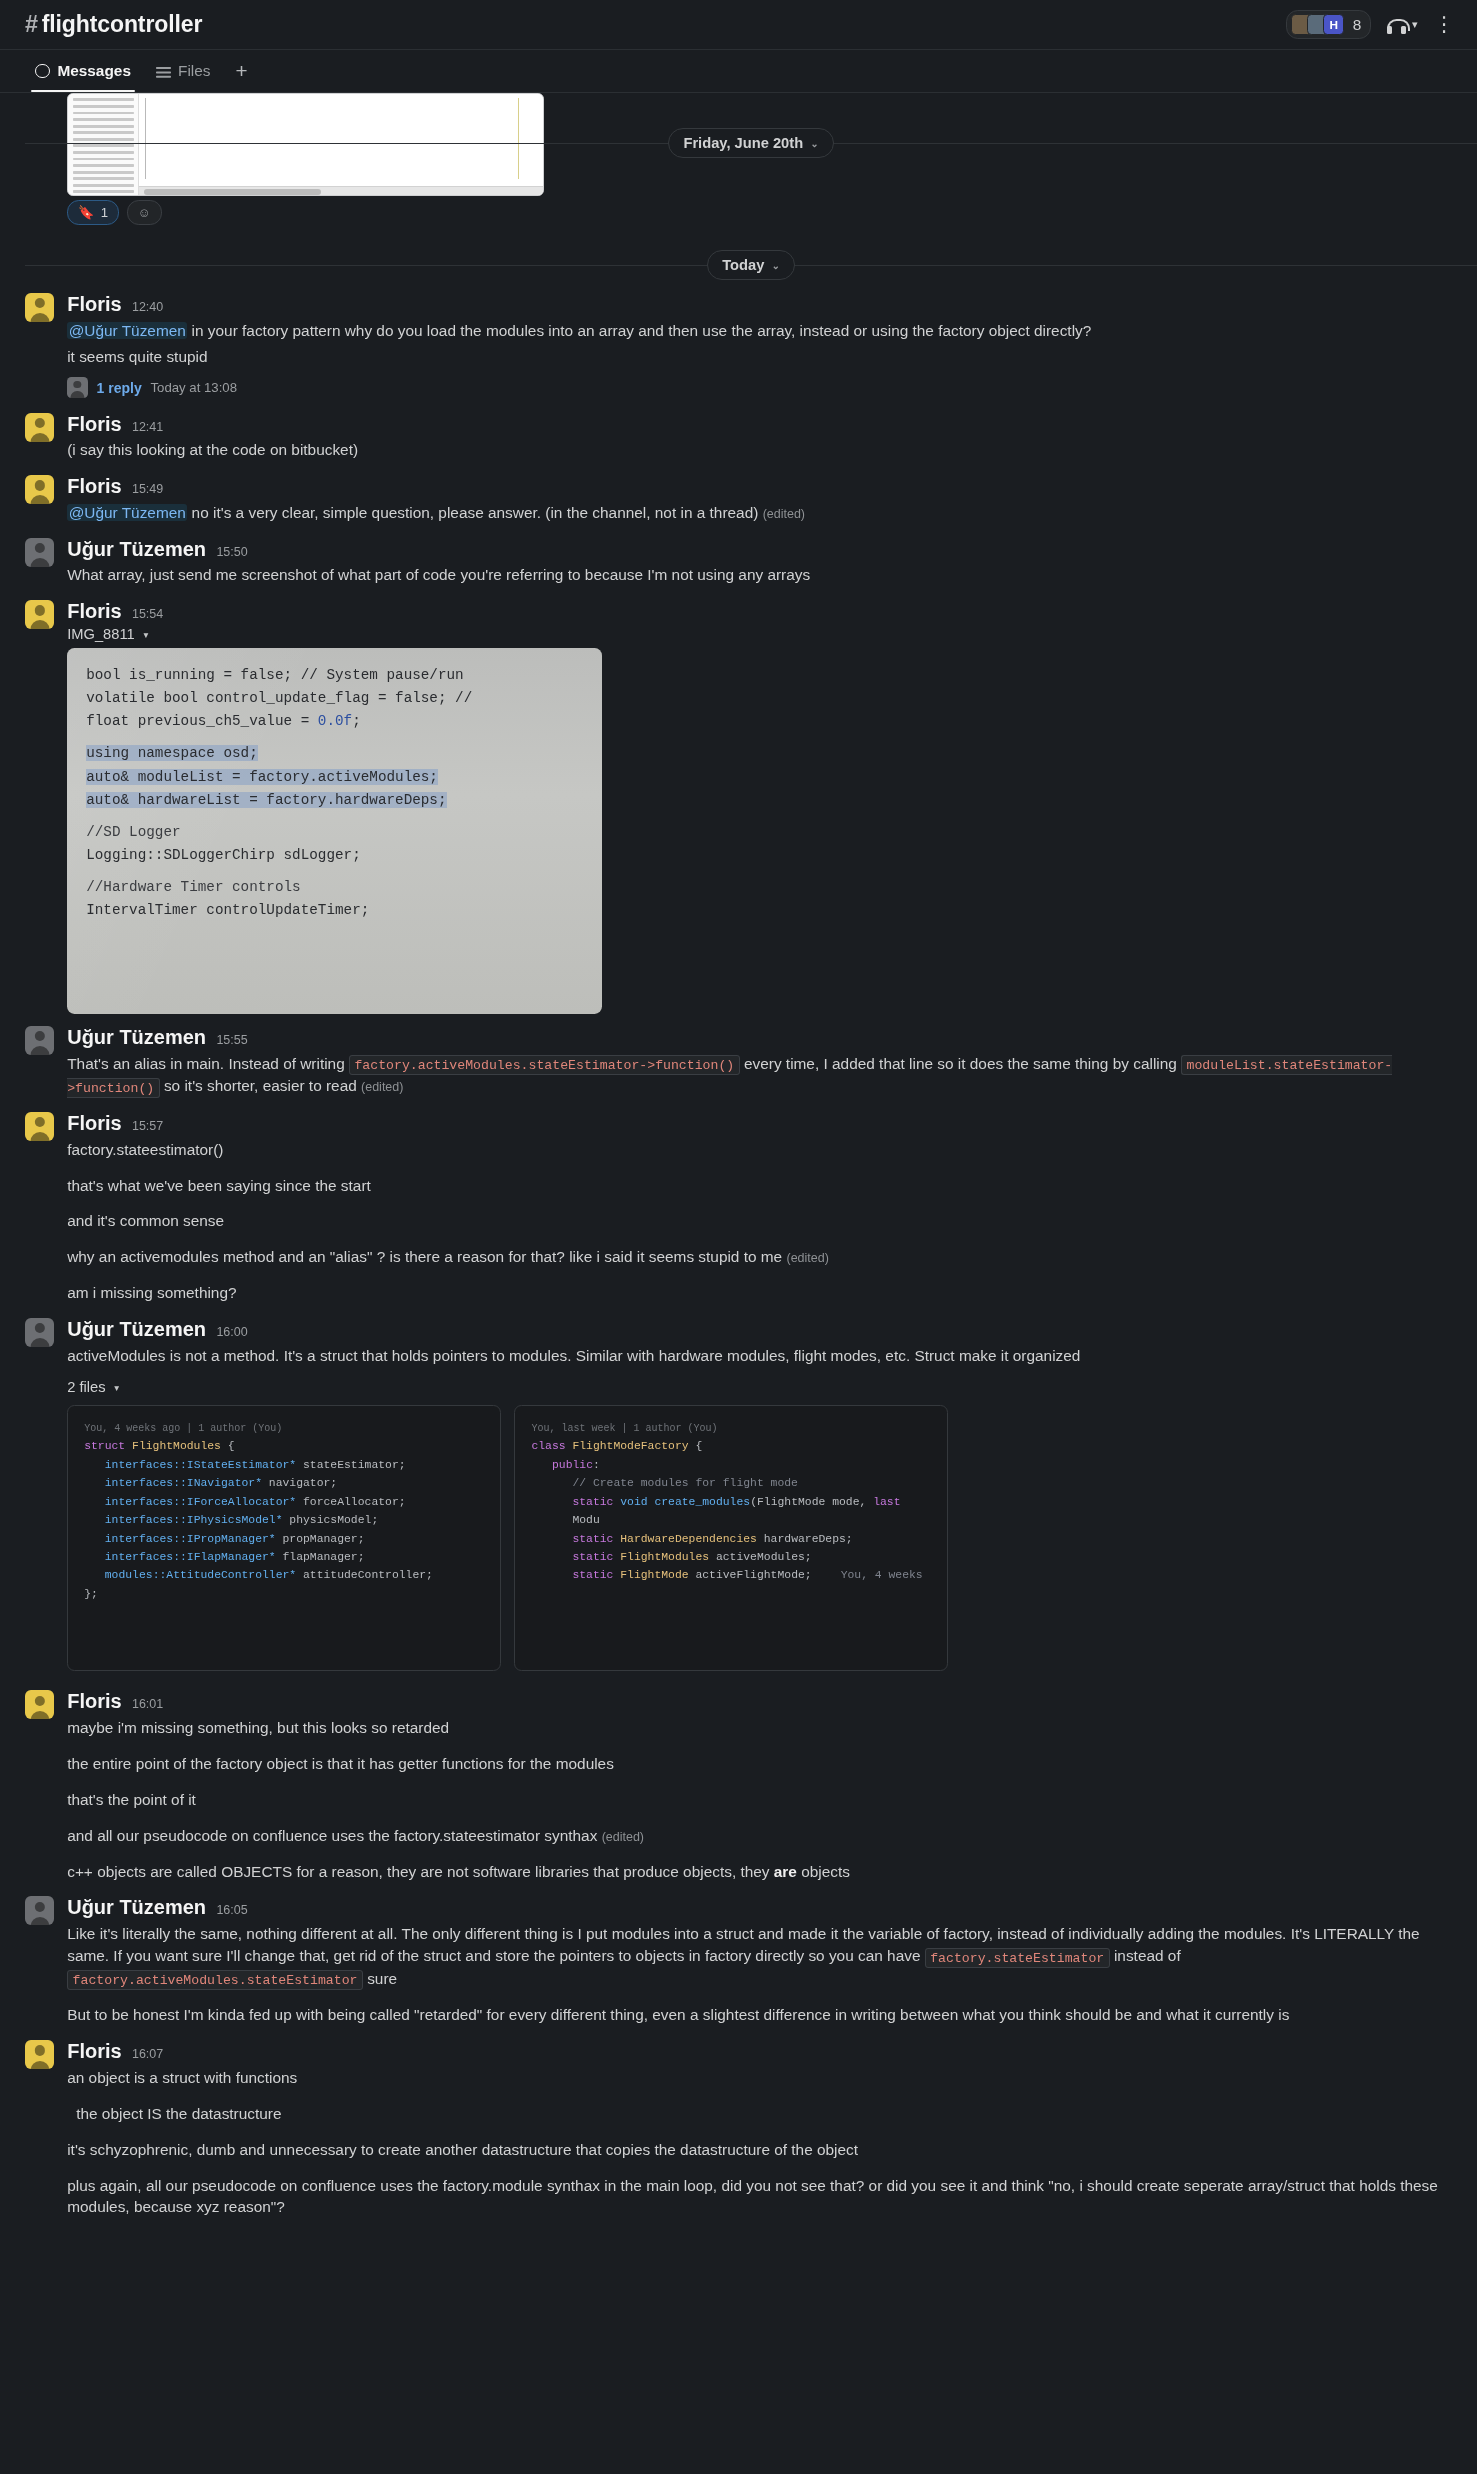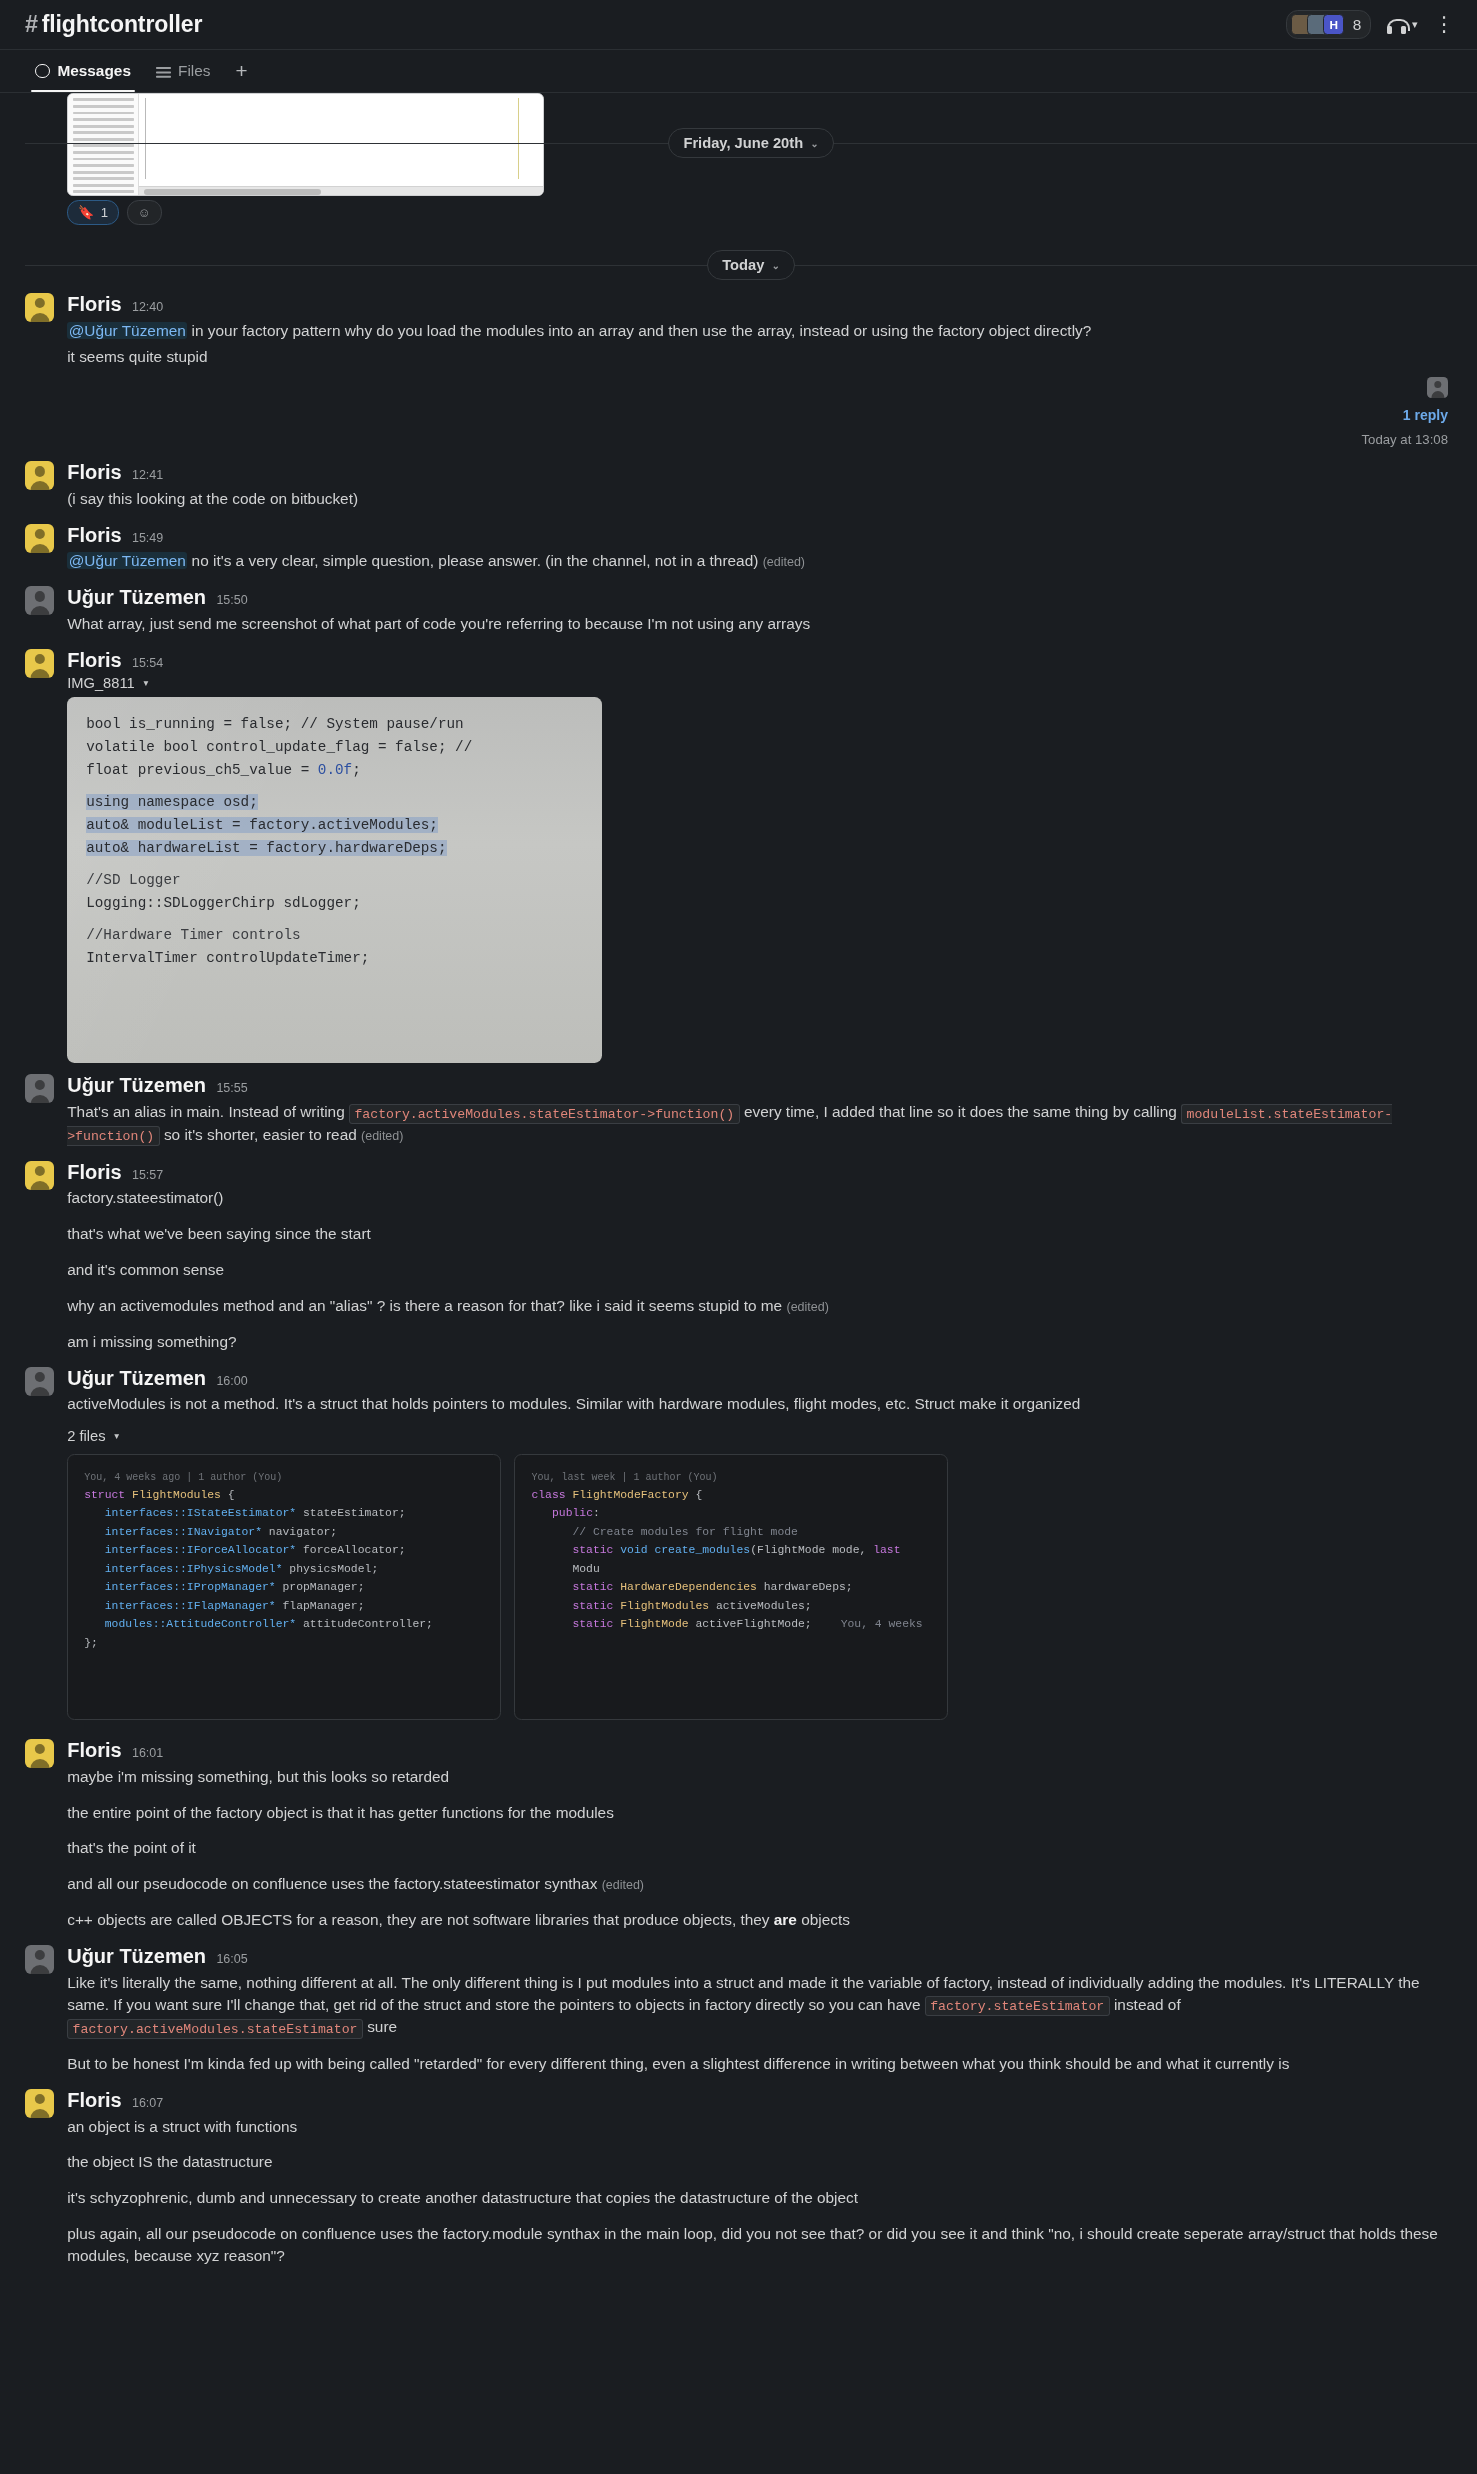--- a/index.html
+++ b/index.html
@@ -189,22 +189,22 @@
     color: #e0867a;
     background: #232629;
     border: 0.7px solid #3a3e43;
     border-radius: 3px;
     padding: 1.5px 4.4px;
   }
   .strong { font-weight: bold; color: #f0f0f0; }
 
   
   .thread-line {
-    display: flex; align-items: flex-end; gap: 8.8px;
-    margin-top: 4.4px; padding: 2.9px 0; flex-direction: column;
+    display: flex; align-items: center; gap: 8.8px;
+    margin-top: 4.4px; padding: 2.9px 0;
   }
   .thread-av {
     width: 20.6px; height: 20.6px; border-radius: 4.4px; background: #6d6f73;
     position: relative; overflow: hidden;
   }
   .thread-av:before{
     content:""; position:absolute; left:50%; top:3.7px; transform:translateX(-50%);
     width:7.4px;height:7.4px;border-radius:50%;background:rgba(0,0,0,.45);
   }
   .thread-av:after{
@@ -598,21 +598,21 @@
     </div>
 
     <div class="msg">
       <div class="avatar floris"></div>
       <div class="msg-body">
         <div class="msg-head">
           <span class="author">Floris</span>
           <span class="time">16:07</span>
         </div>
         <div class="text" style="padding-bottom:11.8px;">an object is a struct with functions</div>
-        <div class="text" style="padding-bottom:11.8px;">the object IS the datastructure</div>
+        <div class="text" style="padding-bottom:11.8px;margin-left:9px;">the object IS the datastructure</div>
         <div class="text" style="padding-bottom:11.8px;">it's schyzophrenic, dumb and unnecessary to create another datastructure that copies the datastructure of the object</div>
         <div class="text">plus again, all our pseudocode on confluence uses the factory.module synthax in the main loop, did you not see that? or did you see it and think "no, i should create seperate array/struct that holds these modules, because xyz reason"?</div>
       </div>
     </div>
 
   </div>
 </div>
 
 
 </body></html>

